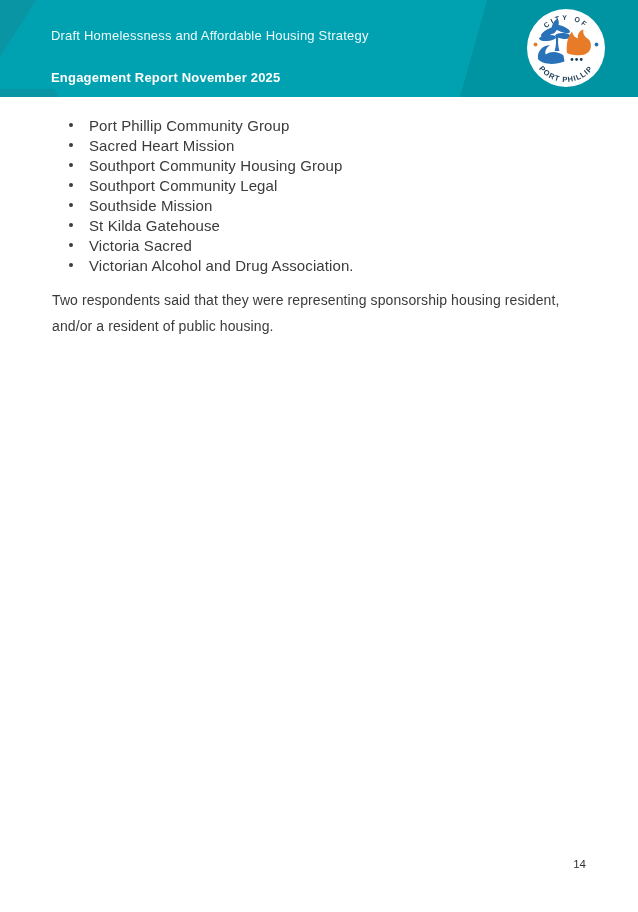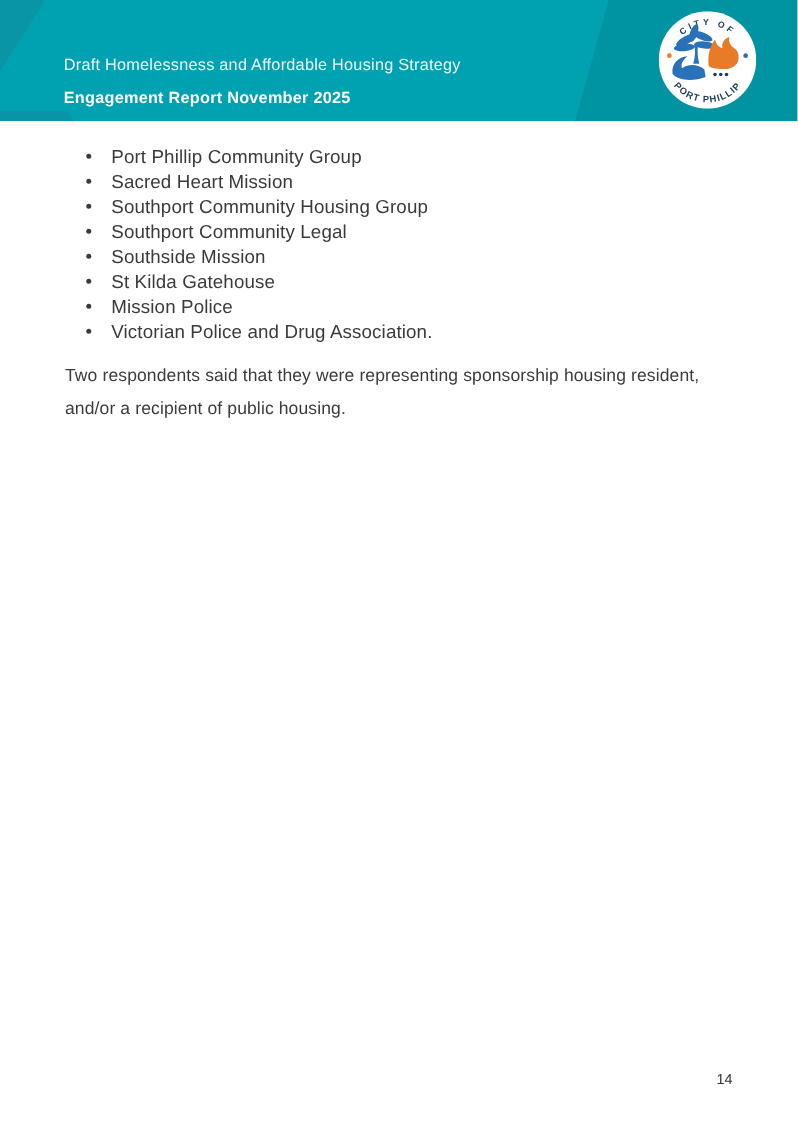--- a/index.html
+++ b/index.html
@@ -12,21 +12,21 @@
   }
   
   .header {
     position: absolute;
     top: 0; left: 0;
     width: 638px; height: 97px;
   }
   .header-svg { position: absolute; top: 0; left: 0; width: 638px; height: 97px; display: block; }
   .header-title {
     position: absolute;
-    left: 51px; top: 44px;
+    left: 51px; top: 28px;
     font-size: 13px;
     font-weight: 400;
     letter-spacing: 0.2px;
     color: #eefafb;
   }
   .header-subtitle {
     position: absolute;
     left: 51px; top: 70px;
     font-size: 13px;
     font-weight: 700;
@@ -151,26 +151,26 @@
   <li>
     <span class="bullet-dot"></span>
     <span>Southside Mission</span>
   </li>
   <li>
     <span class="bullet-dot"></span>
     <span>St Kilda Gatehouse</span>
   </li>
   <li>
     <span class="bullet-dot"></span>
-    <span>Mission Police</span>
+    <span>Victoria Sacred</span>
   </li>
   <li>
     <span class="bullet-dot"></span>
-    <span>Victorian Police and Drug Association.</span>
+    <span>Victorian Alcohol and Drug Association.</span>
   </li>
 </ul>
 
 <div class="paragraph">
   <div>Two respondents said that they were representing sponsorship housing resident,</div>
-  <div>and/or a recipient of public housing.</div>
+  <div>and/or a resident of public housing.</div>
 </div>
 
 <div class="page-number">14</div>
 
 </body></html>

